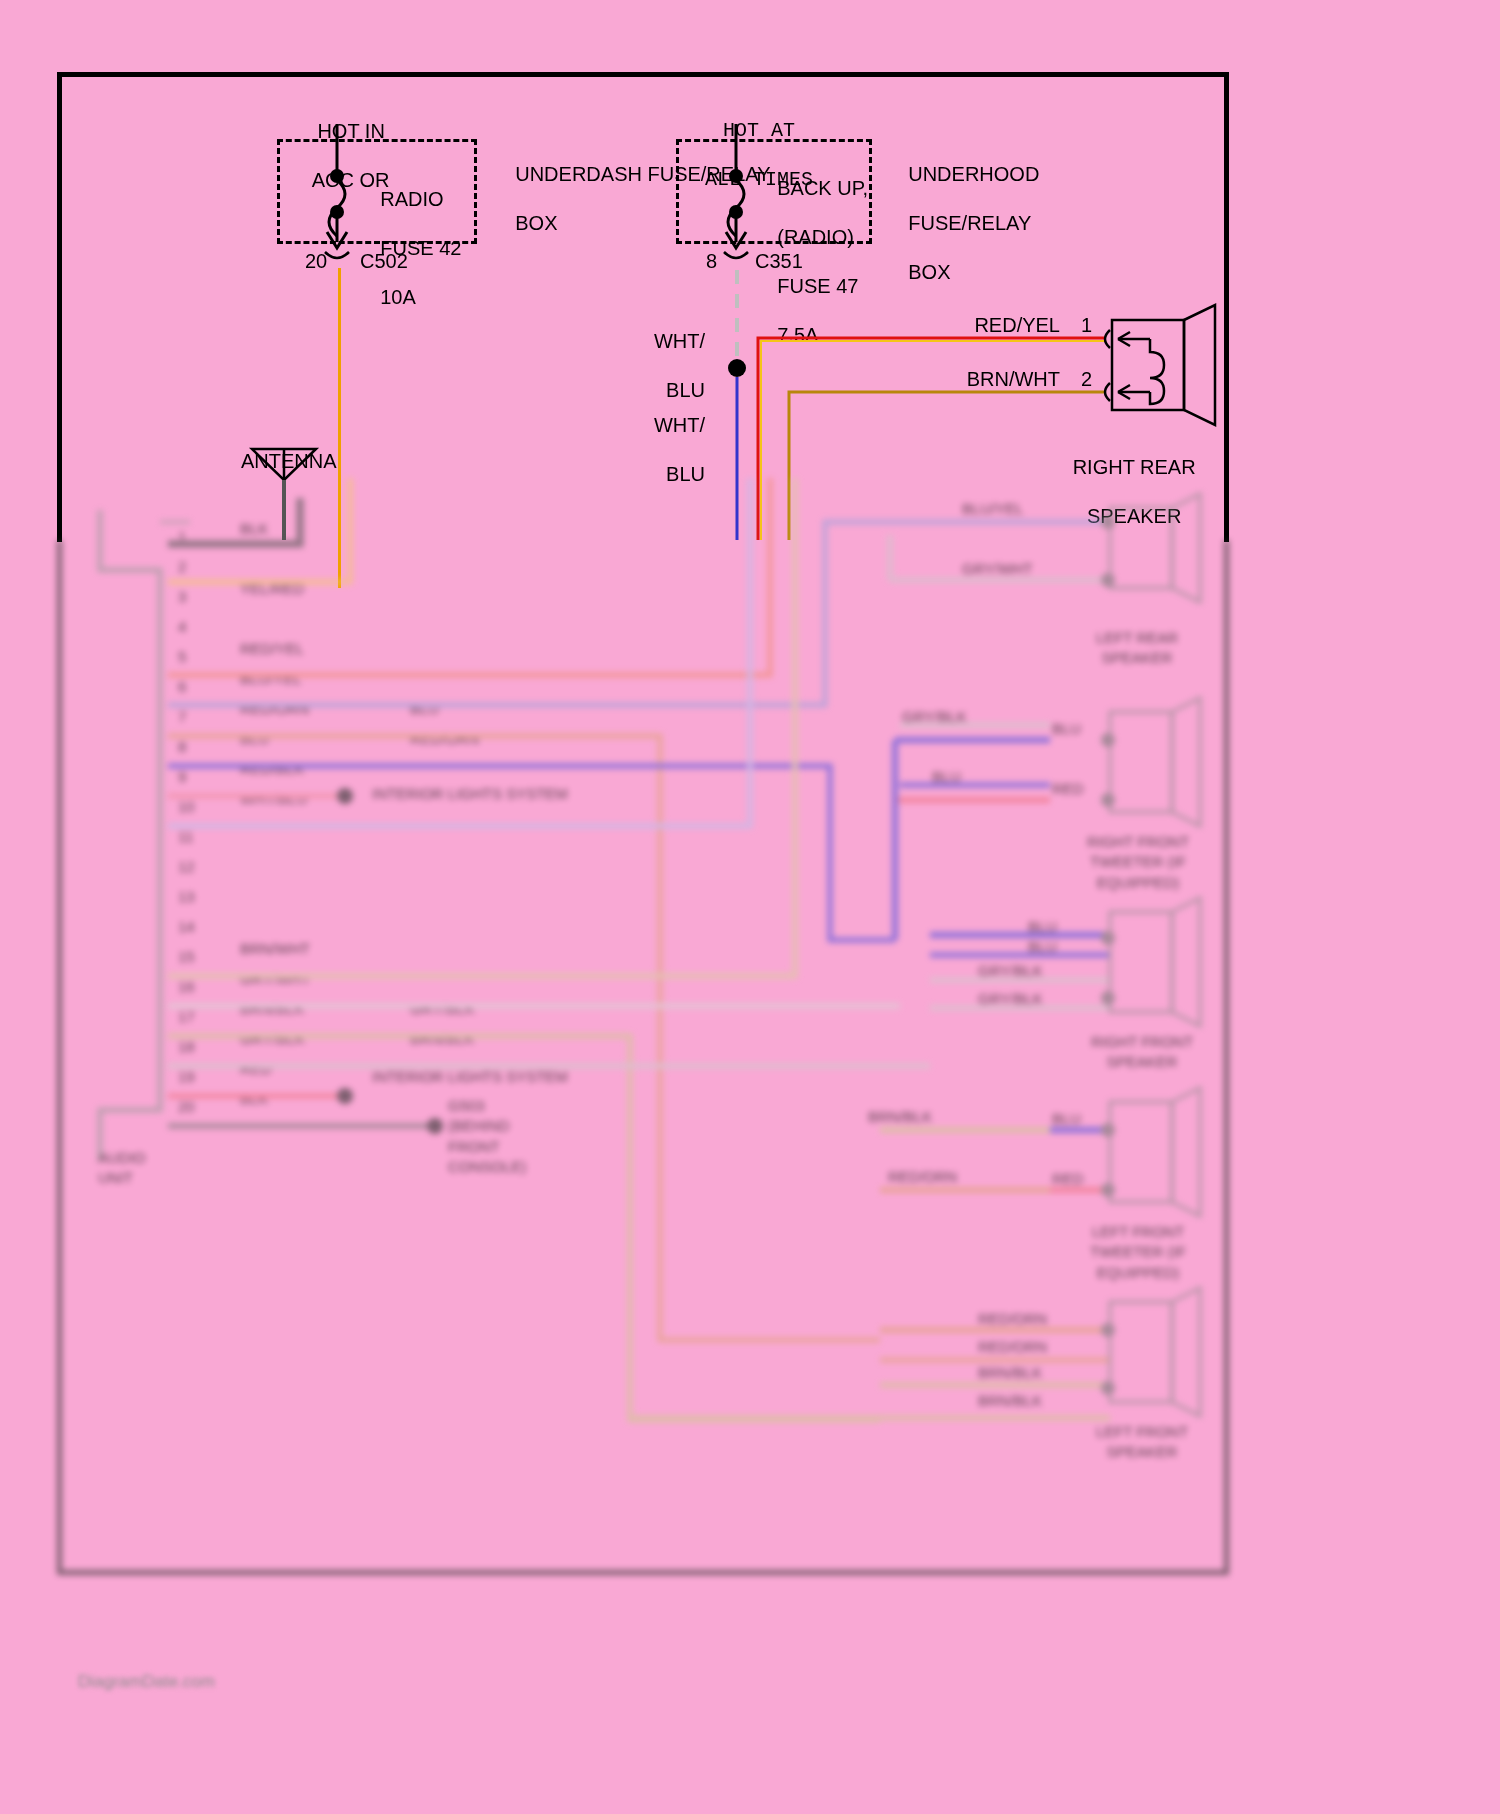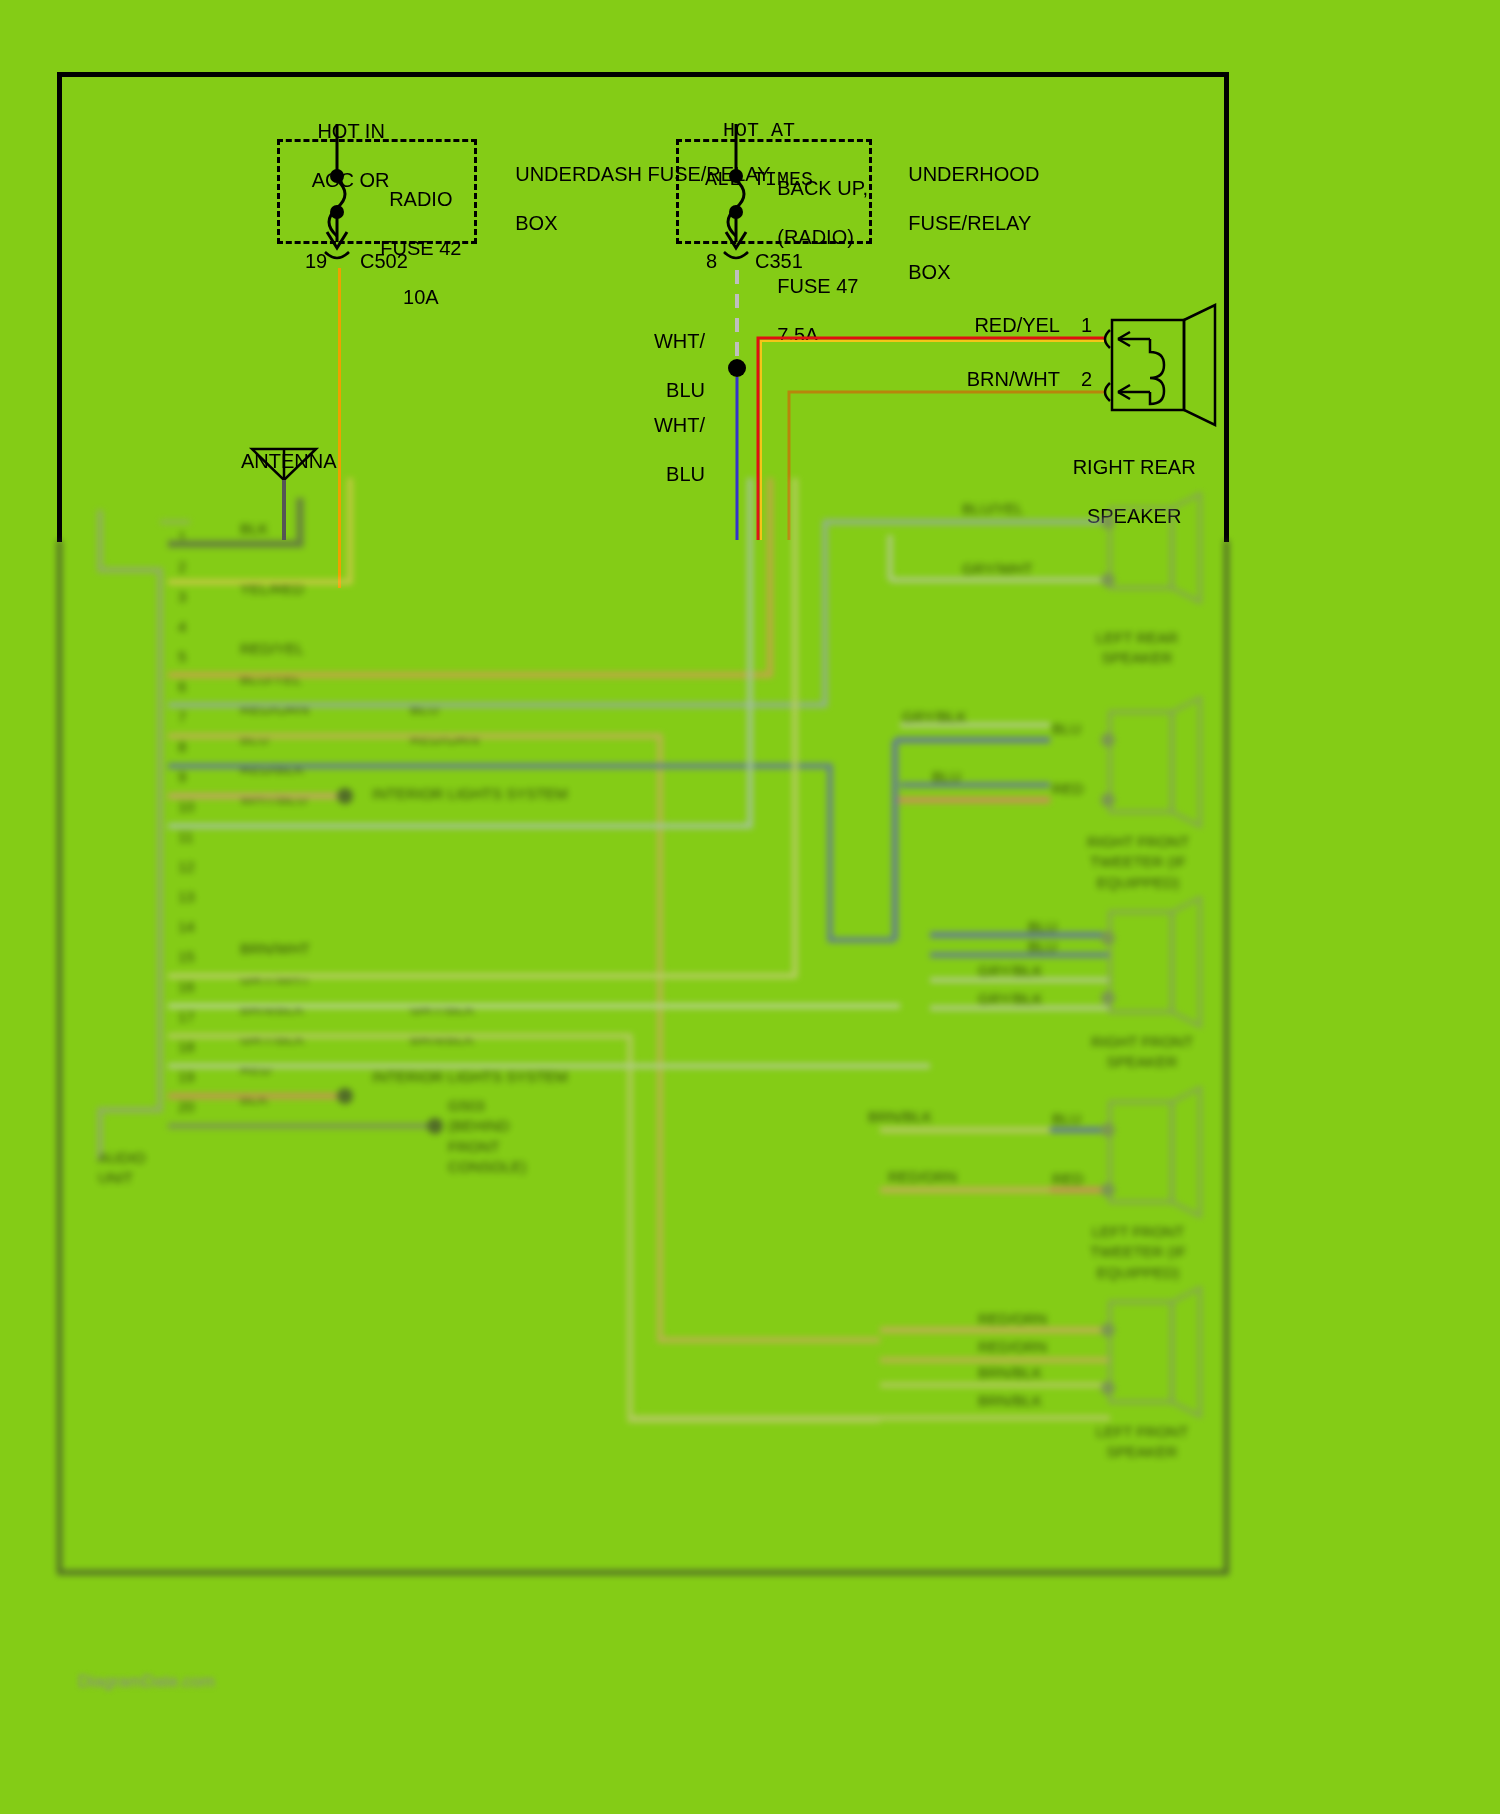--- a/index.html
+++ b/index.html
@@ -1,17 +1,17 @@
 <!DOCTYPE html>
 <html><head>
 <meta charset="utf-8">
 <style>
   html,body{margin:0;padding:0;background:#ffffff;}
   body{font-family:"Liberation Sans", sans-serif;}
-  #page{position:relative;width:1500px;height:1814px;background:#84cc16;overflow:hidden;}
+  #page{position:relative;width:1500px;height:1814px;background:#f9a8d4;overflow:hidden;}
 
   
   .frame-top{position:absolute;left:57px;top:72px;width:1172px;height:470px;
              border:5px solid #000;border-bottom:none;box-sizing:border-box;}
 
   
   .blur-region{position:absolute;left:50px;top:540px;width:1190px;height:1040px;
                filter:blur(3.2px);opacity:.62;}
   .blur-frame{position:absolute;left:7px;top:0;width:1172px;height:1035px;
               border:5px solid #333;border-top:none;box-sizing:border-box;}
@@ -42,37 +42,37 @@
   <div class="lbl c" style="left:255px;top:95px;width:170px;">
     <span>HOT IN</span><br>
     <span>ACC OR</span>
   </div>
 
   <div class="dashbox" style="left:277px;top:139px;width:200px;height:105px;"></div>
   <div class="lbl" style="left:493px;top:138px;">
     <span>UNDERDASH FUSE/RELAY</span><br>
     <span>BOX</span>
   </div>
-  <div class="lbl" style="left:358px;top:163px;text-align:center;">
+  <div class="lbl" style="left:358px;top:163px;">
     <span>RADIO</span><br>
     <span>FUSE 42</span><br>
     <span>10A</span>
   </div>
 
   <svg width="1500" height="1814" style="pointer-events:none;">
     <line x1="337" y1="124" x2="337" y2="172" stroke="#000" stroke-width="3"></line>
     <circle cx="337" cy="176" r="7" fill="#000"></circle>
     <path d="M337,180 q16,14 0,28 q-16,14 0,28" fill="none" stroke="#000" stroke-width="3"></path>
     <circle cx="337" cy="212" r="7" fill="#000"></circle>
     <line x1="337" y1="216" x2="337" y2="242" stroke="#000" stroke-width="3"></line>
     <path d="M327,232 L337,248 L347,232" fill="none" stroke="#000" stroke-width="3"></path>
     <path d="M325,252 q12,12 24,0" fill="none" stroke="#000" stroke-width="2.5"></path>
   </svg>
 
-  <div class="lbl" style="left:305px;top:249px;">19</div>
+  <div class="lbl" style="left:305px;top:249px;">20</div>
   <div class="lbl" style="left:360px;top:249px;">C502</div>
 
   <div class="w wv" style="left:338px;top:268px;height:320px;background:#F0A000;"></div>
 
   <div class="lbl" style="left:241px;top:421px;margin-top:28px;">ANTENNA</div>
   <svg width="1500" height="1814" style="pointer-events:none;">
     <path d="M252,449 L316,449 L284,480 Z" fill="none" stroke="#000" stroke-width="2.5"></path>
     <line x1="284" y1="449" x2="284" y2="480" stroke="#000" stroke-width="2.5"></line>
     <line x1="284" y1="480" x2="284" y2="540" stroke="#555" stroke-width="4"></line>
   </svg>

